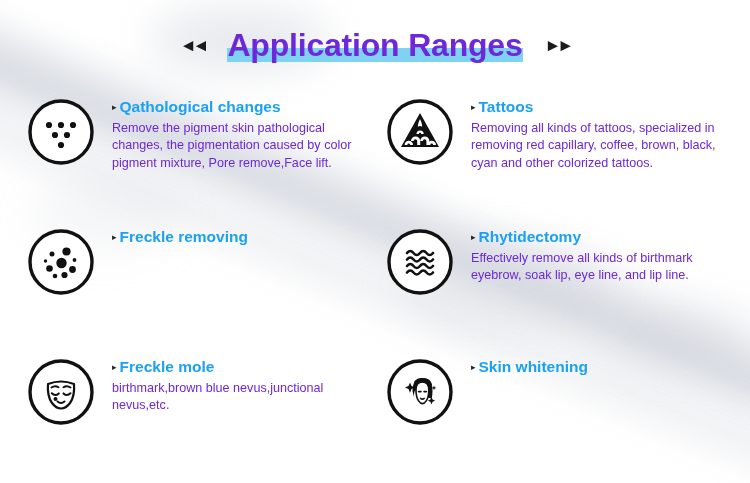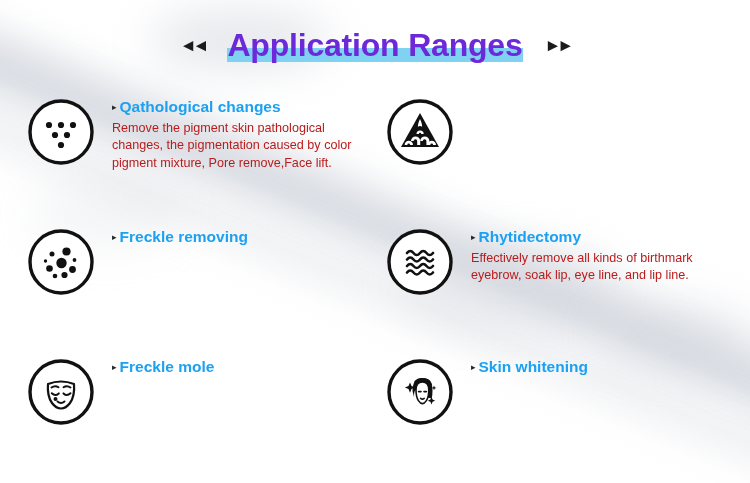--- a/index.html
+++ b/index.html
@@ -153,21 +153,21 @@
     margin: 0 0 3px 0;
     white-space: nowrap;
   }
   .heading .bullet {
     color: #262626;
     font-size: 9px;
     vertical-align: 2px;
     margin-right: 3px;
   }
   .desc {
-    color: #b91c1c;
+    color: #6d28d9;
     font-size: 12.6px;
     line-height: 17.4px;
     margin: 0;
   }
 </style>
 </head>
 <body>
 
 <div class="bg-wash">
   <div class="band"></div>
@@ -215,20 +215,24 @@
           <circle cx="35" cy="35" r="31" fill="#fff" stroke="#111" stroke-width="3.4"></circle>
           <path d="M35 16 L54 50 L16 50 Z" fill="#111"></path>
           <path d="M35 22 C31.5 29 33 33 35 35 C37 33 38.5 29 35 22 Z" fill="#fff"></path>
           <circle cx="35" cy="31.5" r="2.6" fill="#111"></circle>
           <path d="M26 44 a4.6 4.6 0 1 1 9.2 0 v4 h-3 v-4 a1.8 1.8 0 1 0 -3.6 0 z" fill="#fff"></path>
           <path d="M35.2 44 a4.6 4.6 0 1 1 9.2 0 v4 h-3 v-4 a1.8 1.8 0 1 0 -3.6 0 z" fill="#fff"></path>
           <path d="M19.6 48 a4.2 4.2 0 0 1 8.4 0 h-2.9 a1.4 1.4 0 0 0 -2.8 0 z" fill="#fff"></path>
           <path d="M42.6 48 a4.2 4.2 0 0 1 8.4 0 h-2.9 a1.4 1.4 0 0 0 -2.8 0 z" fill="#fff"></path>
           <path d="M31.5 37 a3.6 3.6 0 0 1 7.2 0 h-2.5 a1.2 1.2 0 0 0 -2.4 0 z" fill="#fff"></path>
         </svg>
+      </div>
+      <div class="texts">
+        <p class="heading"><span class="bullet">▸</span><span>Tattoos</span></p>
+        <p class="desc">Removing all kinds of tattoos, specialized in removing red capillary, coffee, brown, black, cyan and other colorized tattoos.</p>
       </div>
     </div>
 
     <div class="item col-left">
       <div class="icon-box">
         <svg width="70" height="70" viewBox="0 0 70 70">
           <circle cx="35" cy="35" r="31" fill="#fff" stroke="#111" stroke-width="3.4"></circle>
           <circle cx="35.5" cy="36" r="5.2" fill="#111"></circle>
           <circle cx="40.5" cy="24.5" r="4.1" fill="#111"></circle>
           <circle cx="26" cy="27" r="2.5" fill="#111"></circle>
@@ -273,20 +277,21 @@
             <path d="M37.5 30.3 q3.5 -2.4 7 0.2"></path>
             <path d="M25.8 36.2 q3.4 3.4 7 0.2"></path>
             <path d="M37.5 36.4 q3.4 3.2 7 -0.2"></path>
             <path d="M31.5 44.5 q3.5 3 7 0"></path>
           </g>
           <circle cx="29.5" cy="42" r="2" fill="#111"></circle>
         </svg>
       </div>
       <div class="texts">
         <p class="heading"><span class="bullet">▸</span><span>Freckle mole</span></p>
+        <p class="desc">birthmark,brown blue nevus,junctional nevus,etc.</p>
       </div>
     </div>
 
     <div class="item right">
       <div class="icon-box">
         <svg width="70" height="70" viewBox="0 0 70 70">
           <circle cx="35" cy="35" r="31" fill="#fff" stroke="#111" stroke-width="3.4"></circle>
           <path d="M27.5 34 q0 -13 10 -13 q10 0 10 13 q0 4 -0.8 7.5 l-4.2 -1 q1 -6 -1.2 -8.6
                    q-4.2 2.6 -11 1.4 q-1.6 2.2 -1.2 7.2 z" fill="#111"></path>
           <path d="M31 33 q0 -8 6.4 -8 q6.4 0 6.4 8 q0 7 -2.4 10.6 q-2 3 -4 3 q-2 0 -4 -3 Q31 40 31 33 z" fill="#fff" stroke="#111" stroke-width="1.6"></path>

